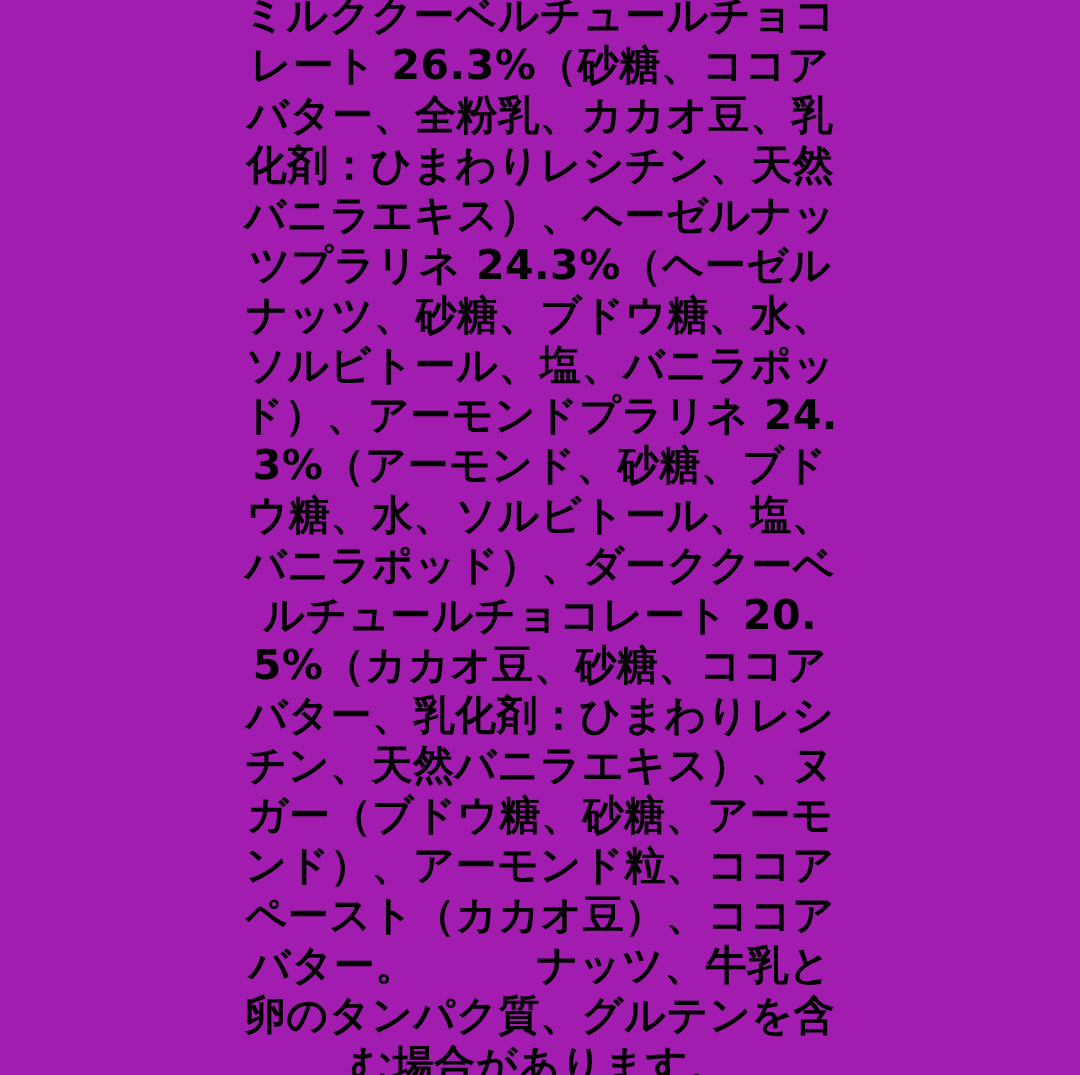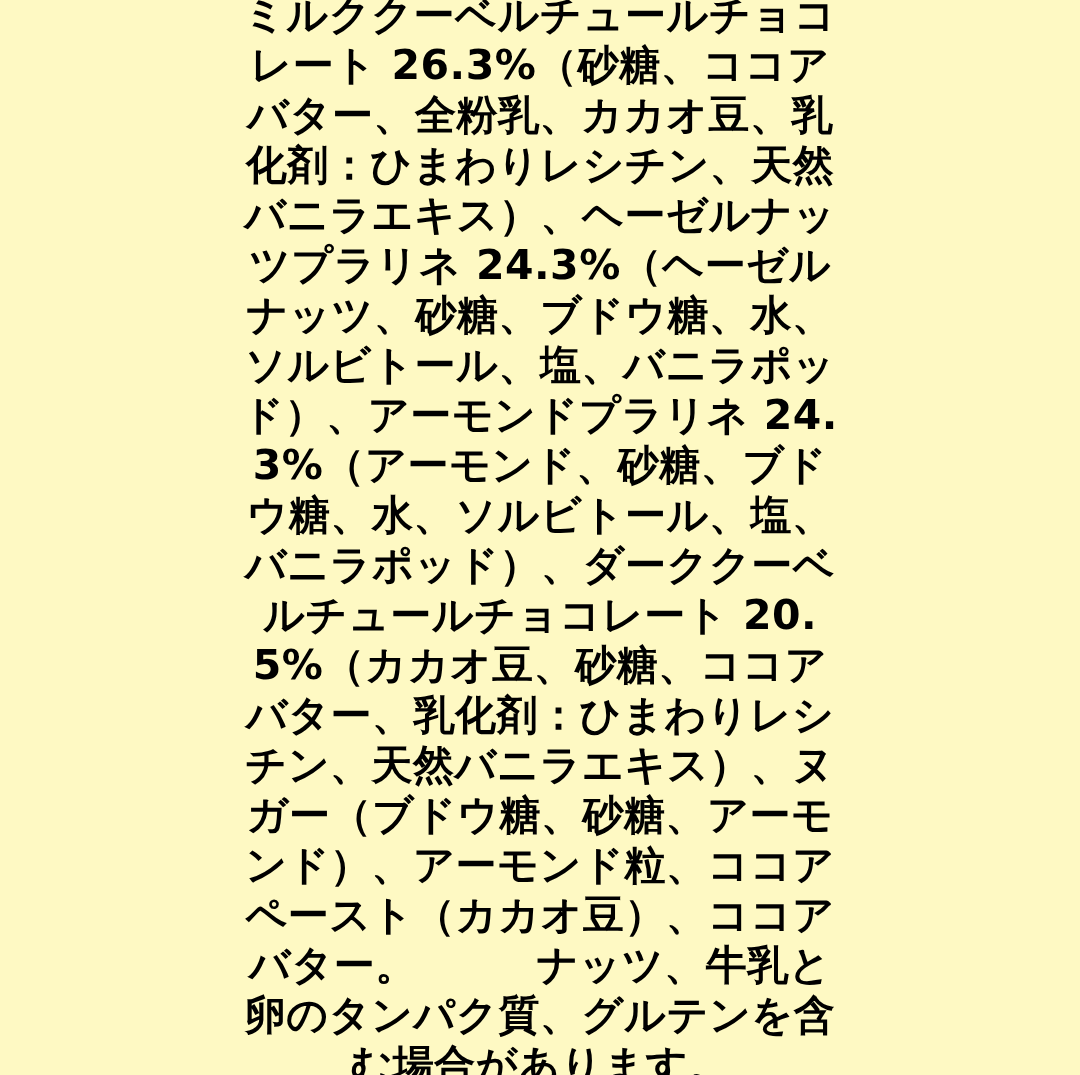--- a/index.html
+++ b/index.html
@@ -10,21 +10,21 @@
   body {
     width: 1080px;
     height: 1075px;
     overflow: hidden;
     font-family: "DejaVu Sans", "Liberation Sans", sans-serif;
   }
   .page {
     position: relative;
     width: 1080px;
     height: 1075px;
-    background: #fef9c3;
+    background: #a21caf;
     box-sizing: border-box;
     display: block;
   }
   .ingredients-block {
     position: absolute;
     left: 0;
     top: -10px;
     width: 1080px;
     padding: 0 240px;
     box-sizing: border-box;

